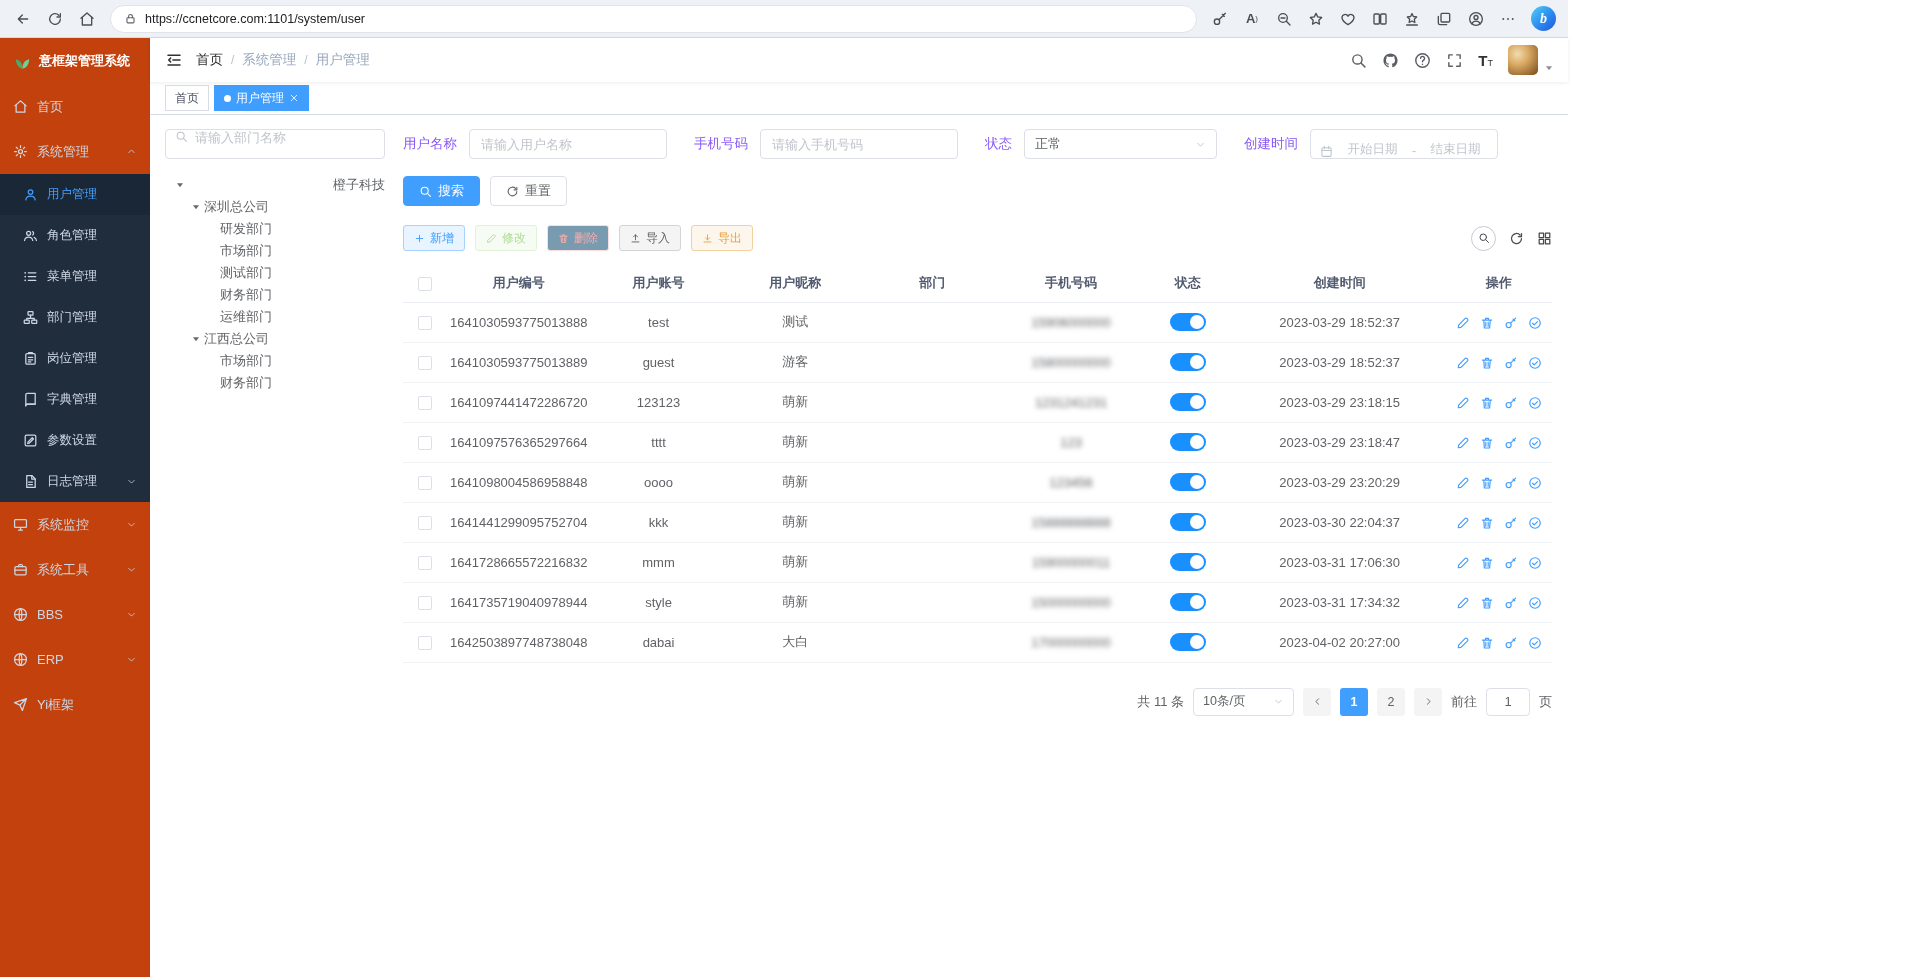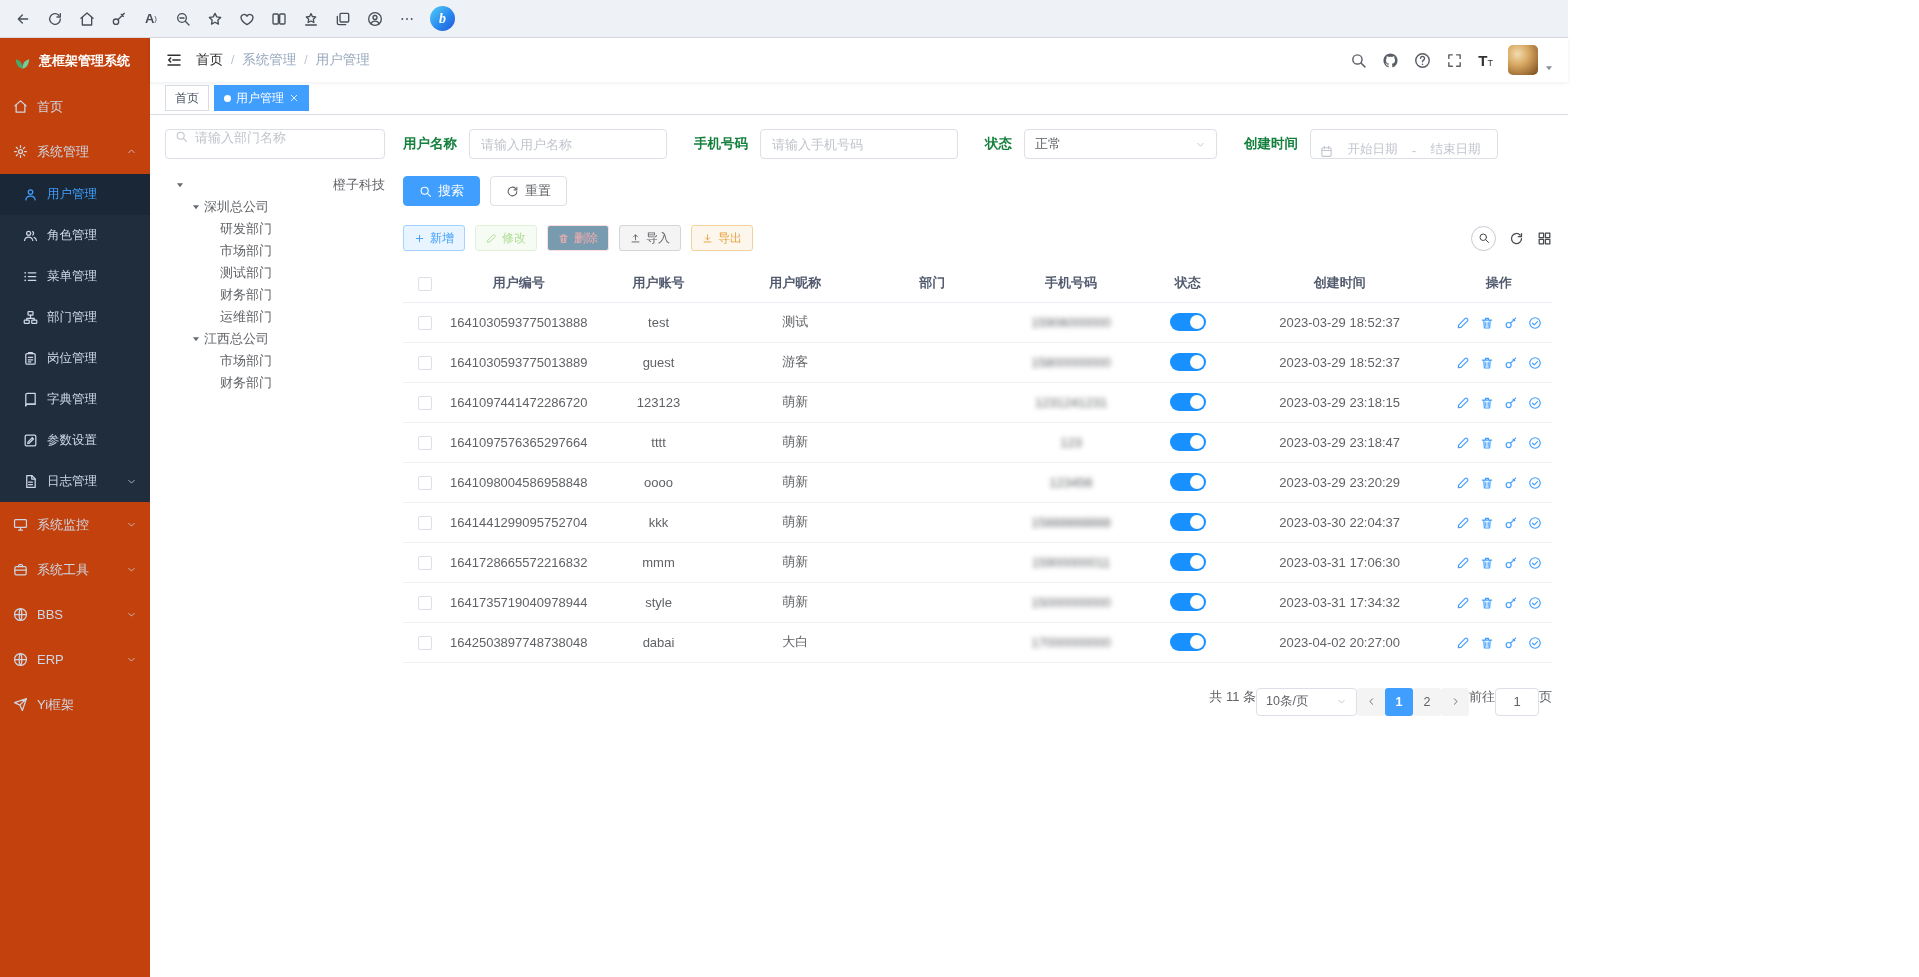--- a/index.html
+++ b/index.html
@@ -65,21 +65,21 @@
 .tree-search input::placeholder{color:#c0c4cc}
 #tree{margin-top:15px}
 .tnode{height:22px;display:flex;align-items:center;font-size:13px;color:#606266;cursor:pointer;white-space:nowrap}
 .tcaret{width:17px;display:inline-flex;justify-content:center;color:#636b74}
 .tcaret svg{width:8px;height:8px}
 
 .right-panel{flex:1;min-width:0}
 .filter-row{display:flex;align-items:center}
 .fitem{display:flex;align-items:center;margin-right:27px}
 .fitem:last-child{margin-right:0}
-.flabel{font-size:13.5px;font-weight:bold;color:#15803d;margin-right:12px;white-space:nowrap}
+.flabel{font-size:13.5px;font-weight:normal;color:#8b5cf6;margin-right:12px;white-space:nowrap}
 .finput{width:198px;height:30px;border:1px solid #dcdfe6;border-radius:4px;padding:0 11px;font-size:13px;color:#606266;outline:none;font-family:inherit;background:#fff}
 .finput::placeholder{color:#c0c4cc}
 .fselect{width:193px;height:30px;border:1px solid #dcdfe6;border-radius:4px;display:flex;align-items:center;justify-content:space-between;padding:0 10px;background:#fff;cursor:pointer}
 .sel-val{font-size:13px;color:#606266}
 .sel-caret{display:inline-flex;color:#c0c4cc}
 .sel-caret svg{width:11px;height:11px}
 .fdate{width:188px;height:30px;border:1px solid #dcdfe6;border-radius:4px;display:flex;align-items:flex-end;gap:7px;padding:0 9px;background:#fff;cursor:pointer}
 .fd-ic svg{width:13px;height:13px;color:#c0c4cc}
 .fdate .ph{font-size:12.5px;color:#c0c4cc;flex:1;text-align:center;white-space:nowrap}
 .fd-sep{font-size:12.5px;color:#c0c4cc}
@@ -107,21 +107,21 @@
 .utable{width:100%;margin-top:13px;border-collapse:collapse;table-layout:fixed}
 .utable th{height:38px;font-size:13px;font-weight:bold;color:#515a6e;border-bottom:1px solid #ebeef5;white-space:nowrap;overflow:hidden;text-align:center}
 .utable td{height:40px;font-size:13px;color:#606266;border-bottom:1px solid #f0f2f5;white-space:nowrap;overflow:hidden;text-align:center}
 .cb{width:14px;height:14px;border:1px solid #dcdfe6;border-radius:2px;display:inline-block;background:#fff;cursor:pointer;vertical-align:middle}
 .blurred{filter:blur(2.6px);user-select:none}
 .toggle{width:36px;height:18px;border-radius:10px;background:#1890ff;display:inline-block;position:relative;cursor:pointer;vertical-align:middle}
 .knob{width:14px;height:14px;border-radius:50%;background:#fff;position:absolute;top:2px;right:2px}
 .ops .op{display:inline-flex;margin:0 5px;color:#409eff;cursor:pointer;vertical-align:middle}
 .ops .op svg{width:14px;height:14px}
 
-.pager{margin-top:25px;display:flex;align-items:flex-start;justify-content:flex-end;font-size:13px;color:#606266;padding-bottom:20px}
+.pager{margin-top:25px;display:flex;align-items:center;justify-content:flex-end;gap:9px;font-size:13px;color:#606266;padding-bottom:20px}
 .psel{width:101px;height:28px;border:1px solid #dcdfe6;border-radius:4px;display:flex;align-items:center;justify-content:space-between;padding:0 9px;font-size:12.5px;cursor:pointer;background:#fff}
 .pbtn{min-width:28px;height:28px;padding:0 4px;border-radius:3px;background:#f4f4f5;display:inline-flex;align-items:center;justify-content:center;font-size:12.5px;color:#606266;cursor:pointer}
 .pbtn svg{width:11px;height:11px}
 .pbtn.active{background:#409eff;color:#fff;font-weight:bold}
 .goto-input{width:44px;height:28px;border:1px solid #dcdfe6;border-radius:4px;text-align:center;font-size:13px;color:#606266;outline:none;font-family:inherit}
 </style>
 </head>
 <body>
 
 <div class="screen">
@@ -137,20 +137,29 @@
           <svg viewBox="0 0 24 24" fill="none" stroke="currentColor" stroke-width="2" stroke-linecap="round" stroke-linejoin="round">
             <path d="M20 12a8 8 0 1 1-2.34-5.66M20 4v5h-5"></path>
           </svg>
         </span>
     <span class="c-btn" data-icon="home-icon">
           <svg viewBox="0 0 24 24" fill="none" stroke="currentColor" stroke-width="2" stroke-linecap="round" stroke-linejoin="round">
             <path d="M3 11l9-8 9 8"></path>
             <path d="M5 9.5V21h14V9.5"></path>
           </svg>
         </span>
+    <div class="addr">
+      <span class="addr-ic" data-icon="lock-icon">
+            <svg viewBox="0 0 24 24" fill="none" stroke="currentColor" stroke-width="2" stroke-linecap="round" stroke-linejoin="round">
+              <rect x="5.5" y="10.5" width="13" height="9.5" rx="1.5"></rect>
+              <path d="M8.5 10.5V8a3.5 3.5 0 0 1 7 0v2.5"></path>
+            </svg>
+          </span>
+      <span class="url">https://ccnetcore.com:1101/system/user</span>
+    </div>
     <div class="c-right">
       <span class="c-btn" data-icon="key-icon">
             <svg viewBox="0 0 24 24" fill="none" stroke="currentColor" stroke-width="2" stroke-linecap="round" stroke-linejoin="round">
               <circle cx="7.5" cy="16" r="4"></circle>
               <path d="M10.5 13L20 3.5M15.5 5l3 3"></path>
             </svg>
           </span>
       <span class="c-btn txt-icon">A<small>)</small></span>
       <span class="c-btn" data-icon="zoom-out-icon">
             <svg viewBox="0 0 24 24" fill="none" stroke="currentColor" stroke-width="2" stroke-linecap="round" stroke-linejoin="round">

